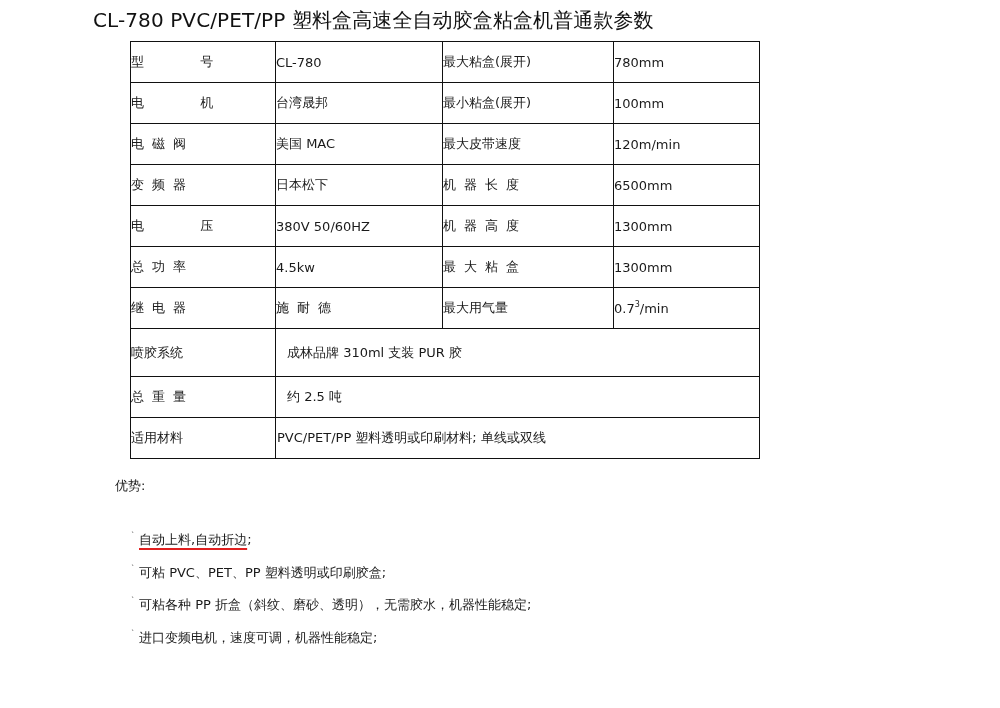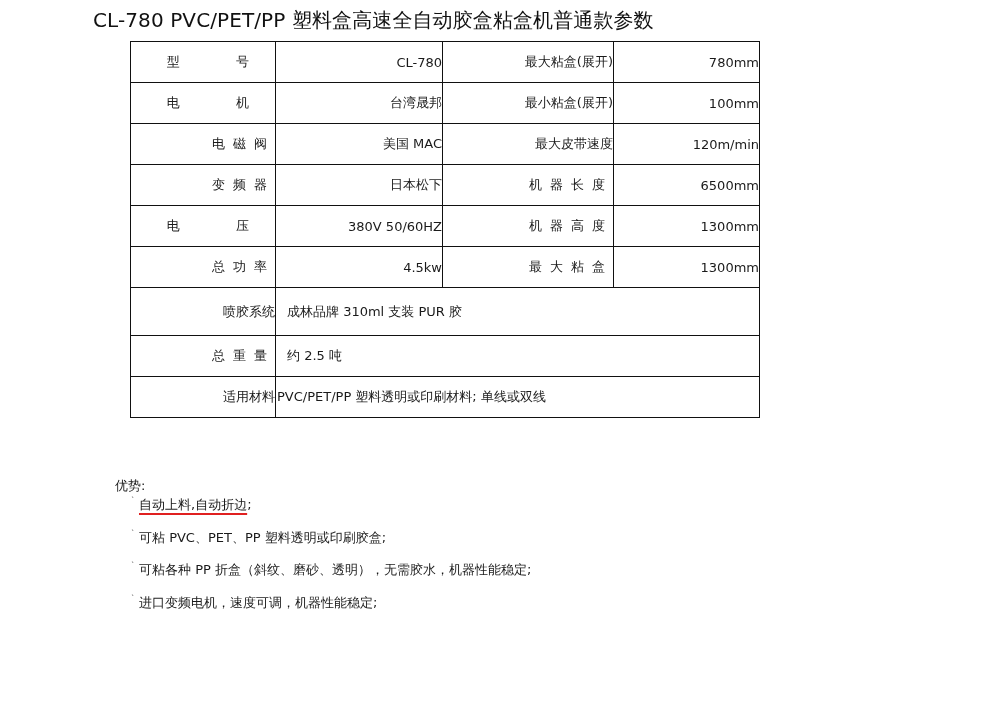--- a/index.html
+++ b/index.html
@@ -29,21 +29,21 @@
       position: absolute;
       left: 130px;
       top: 41px;
       width: 629px;
       border-collapse: collapse;
       table-layout: fixed;
       font-size: 13px;
     }
     .spec-table td {
       border: 1.5px solid #111;
-      text-align: right;
+      text-align: left;
       vertical-align: middle;
       padding: 0;
       color: #1a1a1a;
       white-space: nowrap;
       overflow: hidden;
     }
     .spec-table tr.row-std td { height: 40px; }
     .spec-table tr.row-wide td { height: 40px; margin-left: 41px; }
     .spec-table tr.row-wide td.wide-value {
       text-align: left;
@@ -63,21 +63,21 @@
       position: absolute;
       left: 115px;
       top: 477px;
       font-size: 13px;
       line-height: 18px;
       color: #1a1a1a;
     }
     .adv-list {
       position: absolute;
       left: 131px;
-      top: 493px;
+      top: 528px;
       margin: 0;
       padding: 0;
       list-style: none;
     }
     .adv-item {
       position: relative;
       height: 32.5px;
       font-size: 13px;
       line-height: 18px;
       white-space: nowrap;
@@ -139,20 +139,26 @@
       <td>380V 50/60HZ</td>
       <td class="spaced">机器高度</td>
       <td>1300mm</td>
     </tr>
     <tr class="row-std">
       <td class="spaced">总功率</td>
       <td>4.5kw</td>
       <td class="spaced">最大粘盒</td>
       <td>1300mm</td>
     </tr>
+    <tr class="row-std">
+      <td class="spaced">继电器</td>
+      <td class="spaced">施耐德</td>
+      <td>最大用气量</td>
+      <td><span>0.7</span><sup class="superscript">3</sup><span>/min</span></td>
+    </tr>
     <tr class="row-wide" style="height:48px">
       <td style="height:46px">喷胶系统</td>
       <td class="wide-value" colspan="3">成林品牌 310ml 支装 PUR 胶</td>
     </tr>
     <tr class="row-wide">
       <td class="spaced">总重量</td>
       <td class="wide-value" colspan="3">约 2.5 吨</td>
     </tr>
     <tr class="row-wide">
       <td>适用材料</td>

